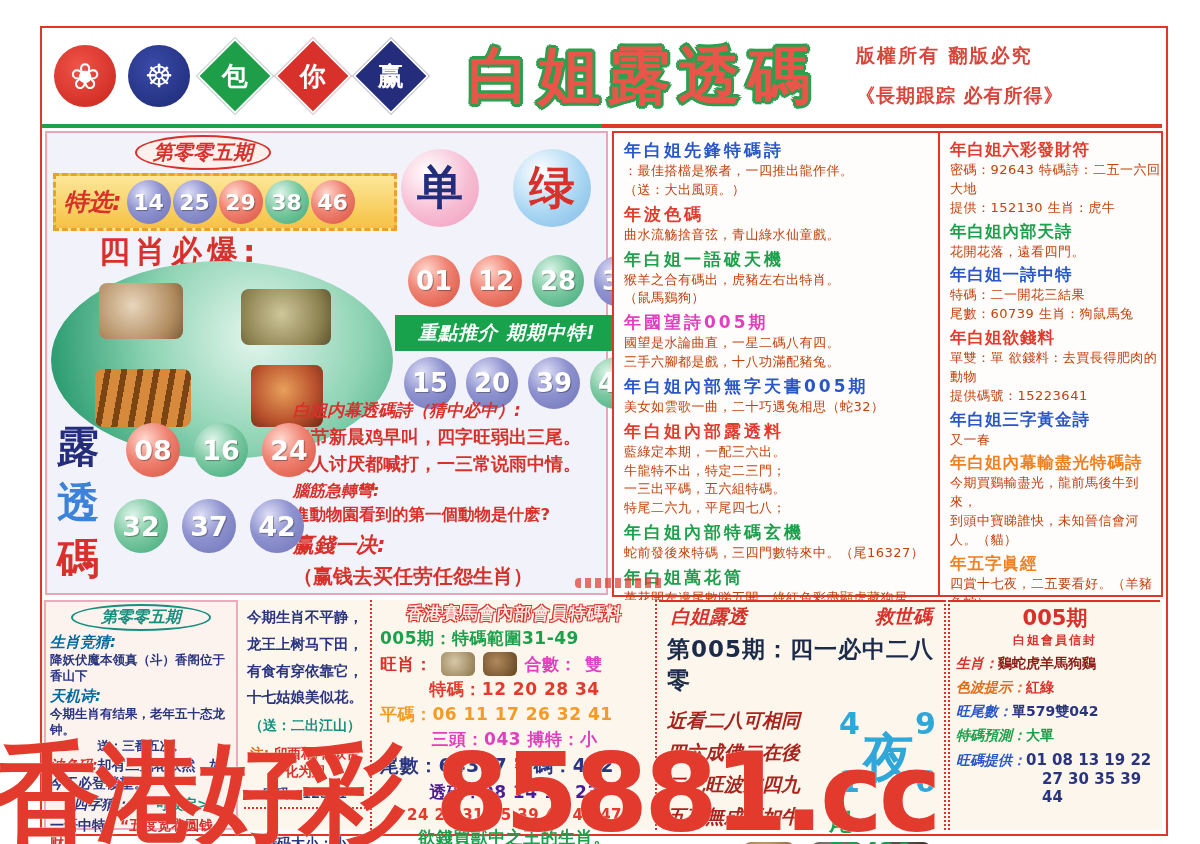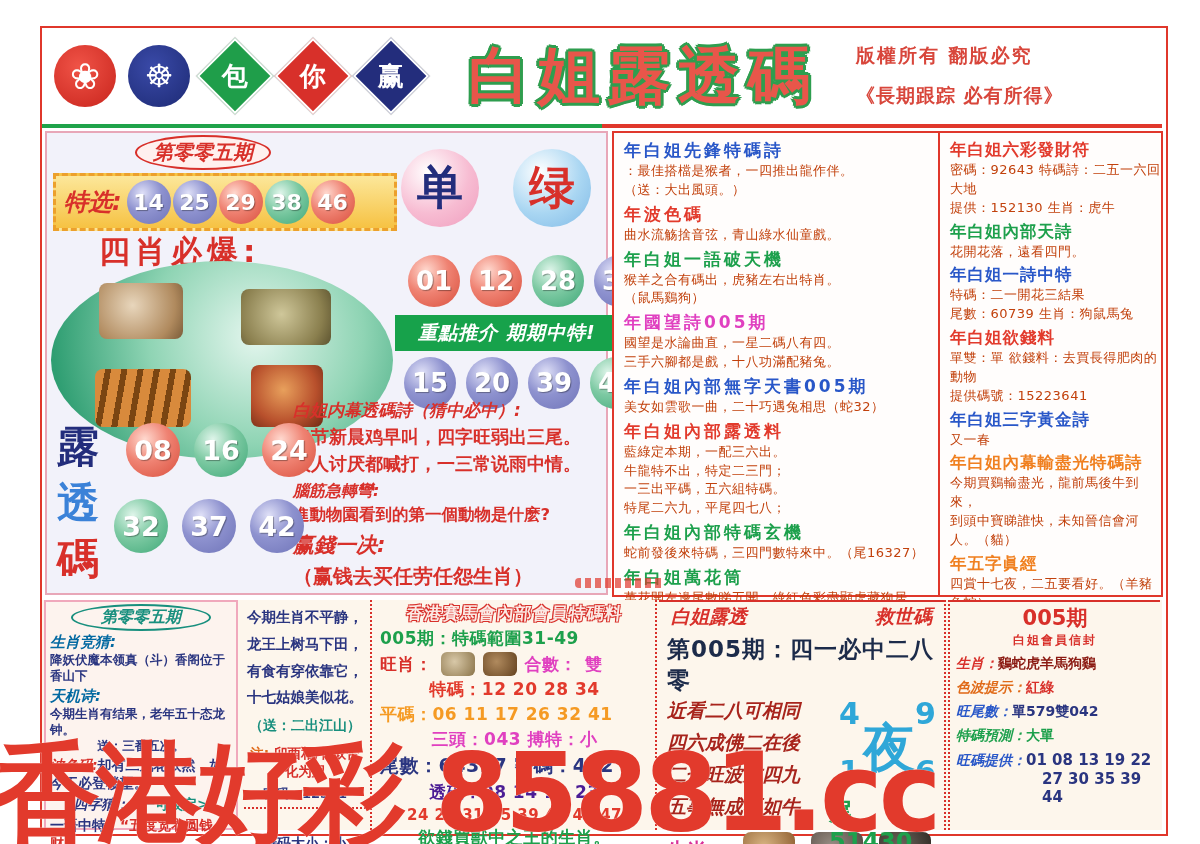--- a/index.html
+++ b/index.html
@@ -104,21 +104,21 @@
   .p3 .dtitle{font-weight:900;font-size:17px;letter-spacing:1px;color:#fbe9e4;text-shadow:1px 1px 0 #d8302a,-1px -1px 0 #d8302a,1px -1px 0 #d8302a,-1px 1px 0 #d8302a;transform:skewX(-6deg);text-align:center;}
   .p3 .r{font-weight:900;font-size:17px;margin-top:2px;letter-spacing:.5px;}
   .p3 .green{color:#1da04c;} .p3 .red{color:#e23a2c;} .p3 .orange{color:#f59a23;}
   .p3 .magenta{color:#e040c0;} .p3 .navy{color:#2a3580;} .p3 .pink{color:#4c1d95;}
   .p3 .cen{text-align:center;}
   .p3 .wangrow{display:flex;align-items:center;gap:8px;color:#e040c0;}
   .p3 .wangrow .wl{color:#d8302a;}
   .p3 .ma{width:34px;height:24px;border-radius:6px;}
   .p4 .hrow{display:flex;justify-content:space-between;color:#d8302a;font-weight:900;font-style:italic;font-size:19px;padding:0 4px;}
   .p4 .mainline{color:#1c2b4a;font-weight:900;font-size:23px;letter-spacing:1px;margin-top:4px;}
-  .p4 .grid{position:relative;height:128px;margin-top:0;}
+  .p4 .grid{position:relative;height:128px;margin-top:10px;}
   .p4 .pl{position:absolute;left:0;color:#a8241c;font-weight:900;font-size:19px;font-style:italic;}
   .p4 .dg{position:absolute;color:#2fa7d8;font-weight:bold;font-size:30px;}
   .p4 .ye{position:absolute;color:#2fa7d8;font-weight:900;font-size:52px;}
   .p4 .tail{position:absolute;color:#1da04c;font-weight:bold;font-size:24px;}
   .p4 .sxrow{display:flex;align-items:center;gap:16px;margin-top:8px;}
   .p4 .sxl{color:#d8309a;font-weight:900;font-size:20px;}
   .p4 .big-animal{width:52px;height:36px;border-radius:8px;}
   .p5 .issue{color:#d8302a;font-weight:900;font-size:21px;text-align:center;}
   .p5 .ttl{color:#d8302a;font-weight:900;font-size:12px;text-align:center;letter-spacing:2px;}
   .p5 .row{font-weight:900;font-size:14px;margin-top:6px;}

